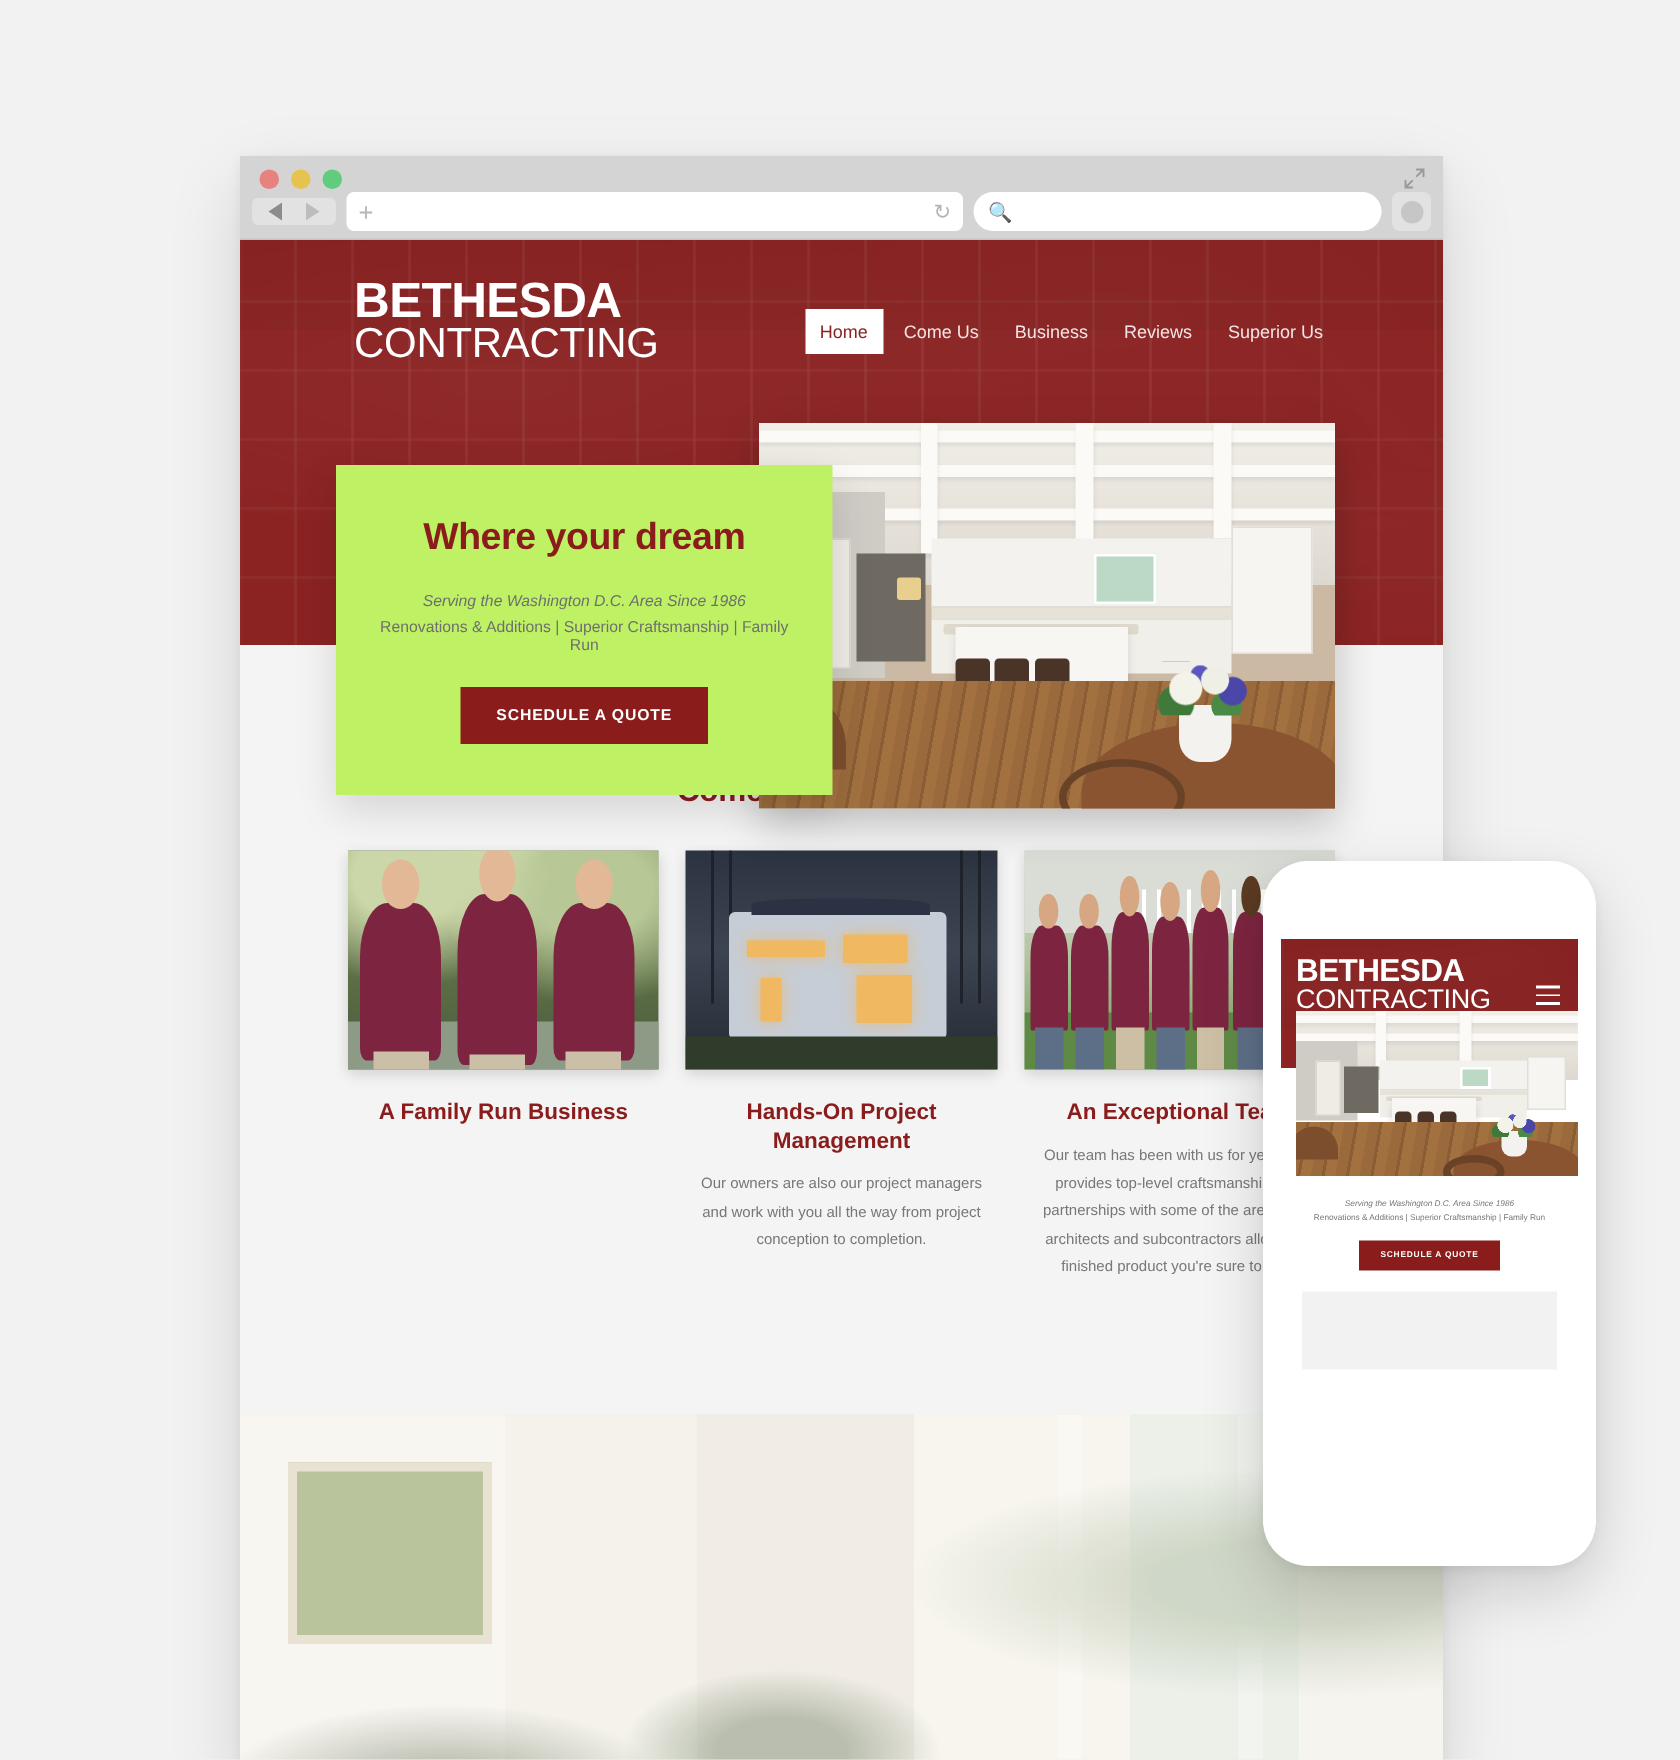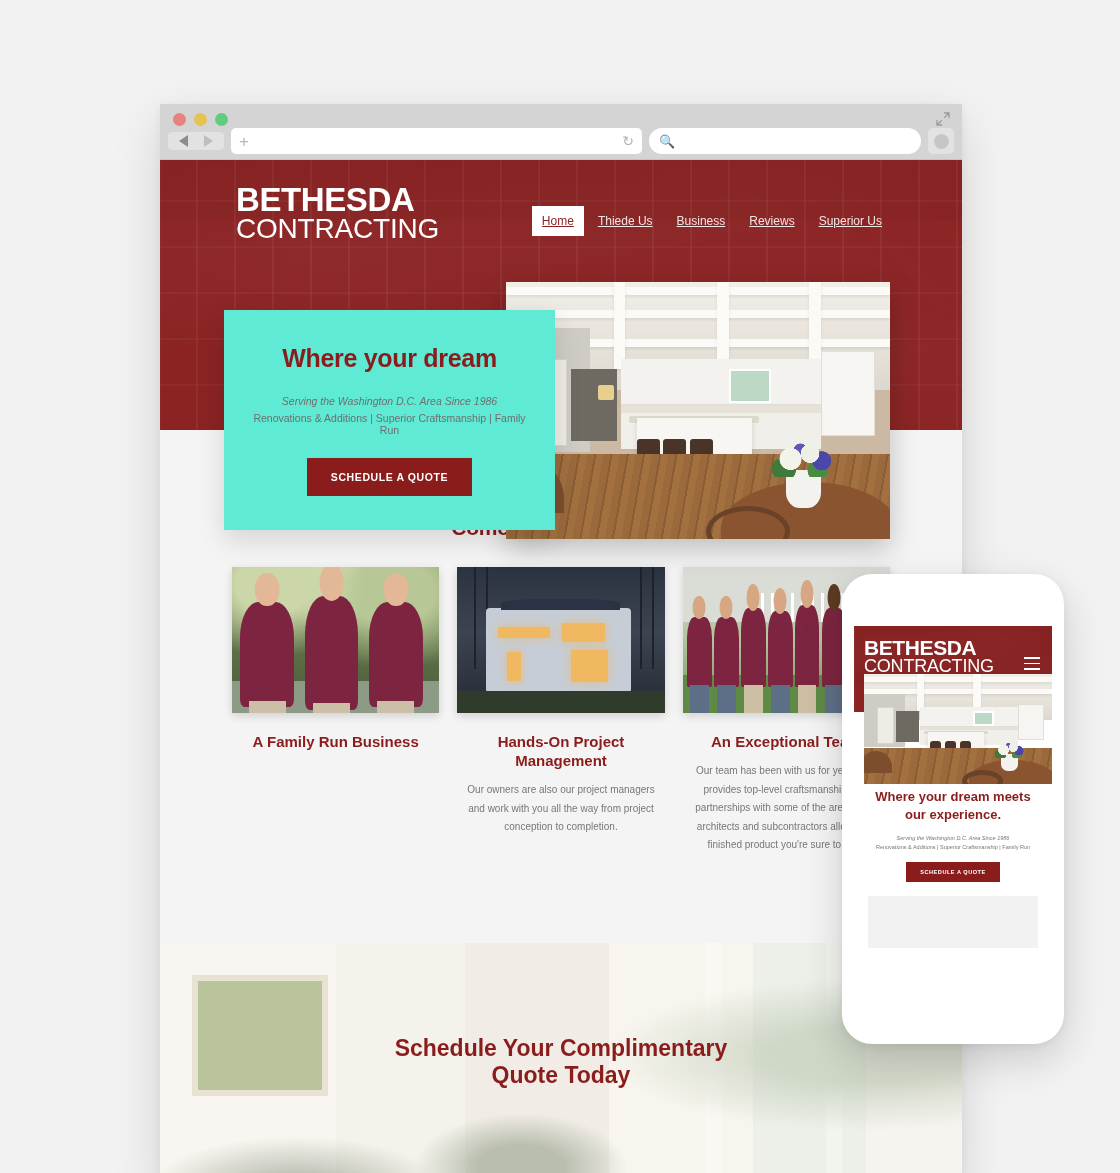--- a/index.html
+++ b/index.html
@@ -72,21 +72,21 @@
     background:
       repeating-linear-gradient(90deg, transparent 0 36px, rgba(255,255,255,.5) 36px 38px),
       repeating-linear-gradient(0deg, transparent 0 44px, rgba(255,255,255,.35) 44px 46px);
   }
   .hdr-inner { position:relative; z-index:3; padding: 24px 32px 0 76px; display:flex; align-items:flex-start; }
   .logo { color:#fff; line-height: .95; }
   .logo-1 { font-size: 33px; font-weight: 700; letter-spacing: -0.4px; }
   .logo-2 { font-size: 28px; font-weight: 400; letter-spacing: -0.2px; margin-top: 1px; }
   .mainnav { margin-left: auto; display:flex; align-items:center; gap: 4px; margin-top: 22px; margin-right: 38px; }
   .navitem {
-    font-size: 12px; color: rgba(255,255,255,.88); padding: 8px 10px; white-space:nowrap;text-decoration:underline;
+    font-size: 12px; color: rgba(255,255,255,.88); padding: 8px 10px; white-space:nowrap;
   }
   .navitem.active { background:#fff; color:#8b2323; }
 
   
   .hero-photo {
     position: absolute; left: 346px; top: 122px; width: 384px; height: 257px; z-index: 4;
     box-shadow: 0 10px 26px rgba(0,0,0,0.22);
     overflow: hidden; background:#cbb9a3;
   }
   .kit { position:absolute; inset:0; }
@@ -115,21 +115,21 @@
                 radial-gradient(circle at 78% 55%, #4a47a8 17%, transparent 18%),
                 radial-gradient(circle at 45% 25%, #5b57bd 14%, transparent 15%),
                 radial-gradient(circle at 20% 78%, #3f7a3b 20%, transparent 21%),
                 radial-gradient(circle at 72% 82%, #4a8a45 18%, transparent 19%); }
   .kit .chair { position:absolute; right:26%; bottom:-7%; width:22%; height:20%; border:5px solid #6a4228; border-radius:50%; background:transparent; }
   .kit .sideT { position:absolute; left:-2%; bottom:10%; width:17%; height:20%; background:#7d4e2d; border-radius:50% 50% 0 0/70% 70% 0 0; }
 
   
   .hero-card {
     position: absolute; left: 64px; top: 150px; width: 331px; z-index: 6;
-    background: #5eead4; padding: 34px 24px 34px; text-align:center;
+    background: #bef264; padding: 34px 24px 34px; text-align:center;
     box-shadow: 0 10px 26px rgba(0,0,0,0.13);
   }
   .hero-h1 { font-size: 25px; font-weight: 700; color:#8b1c1c; line-height: 1.15; letter-spacing: -0.3px; }
   .hero-sub1 { font-size: 10.5px; font-style: italic; color:#6f6f6f; margin-top: 22px; }
   .hero-sub2 { font-size: 10.5px; color:#6f6f6f; margin-top: 5px; }
   .btn-quote {
     display:inline-block; margin-top: 22px; background:#8b1c1c; color:#fff;
     font-size: 10.5px; font-weight: 700; letter-spacing: 0.6px; padding: 13px 24px;
   }
 
@@ -253,21 +253,21 @@
       <div class="site-header">
         <div class="hdr-texture"></div>
         <div class="hdr-texture2"></div>
         <div class="hdr-inner">
           <div class="logo">
             <div class="logo-1">BETHESDA</div>
             <div class="logo-2">CONTRACTING</div>
           </div>
           <nav class="mainnav">
             <a class="navitem active">Home</a>
-            <a class="navitem">Thiede Us</a>
+            <a class="navitem">Come Us</a>
             <a class="navitem">Business</a>
             <a class="navitem">Reviews</a>
             <a class="navitem">Superior Us</a>
           </nav>
         </div>
       </div>
 
       <div class="hero-photo">
         <div class="kit">
           <div class="ceiling"></div>
@@ -392,24 +392,20 @@
           </div>
 
         </div>
       </section>
 
       <section class="cta">
         <div class="cta-bg"></div>
         <div class="cta-bg2"></div>
         <div class="cta-frame"></div>
         <div class="cta-inner">
-          <h2>
-            <span>Schedule Your Complimentary</span><br>
-            <span>Quote Today</span>
-          </h2>
 
         </div>
       </section>
 
     </div>
   </div>
 
   <div class="phone">
     <div class="phone-screen">
 
@@ -449,21 +445,20 @@
           <div class="floor"></div>
           <div class="sideT"></div>
           <div class="table"></div>
           <div class="chair"></div>
           <div class="vase"></div>
           <div class="flowers"></div>
         </div>
       </div>
 
       <div class="m-body">
-        <div class="m-h1">Where your dream meets our experience.</div>
         <div class="m-s1">Serving the Washington D.C. Area Since 1986</div>
         <div class="m-s2">Renovations &amp; Additions | Superior Craftsmanship | Family Run</div>
         <a class="m-btn">SCHEDULE A QUOTE</a>
         <div class="m-gray"></div>
       </div>
 
     </div>
   </div>
 
 </div>

